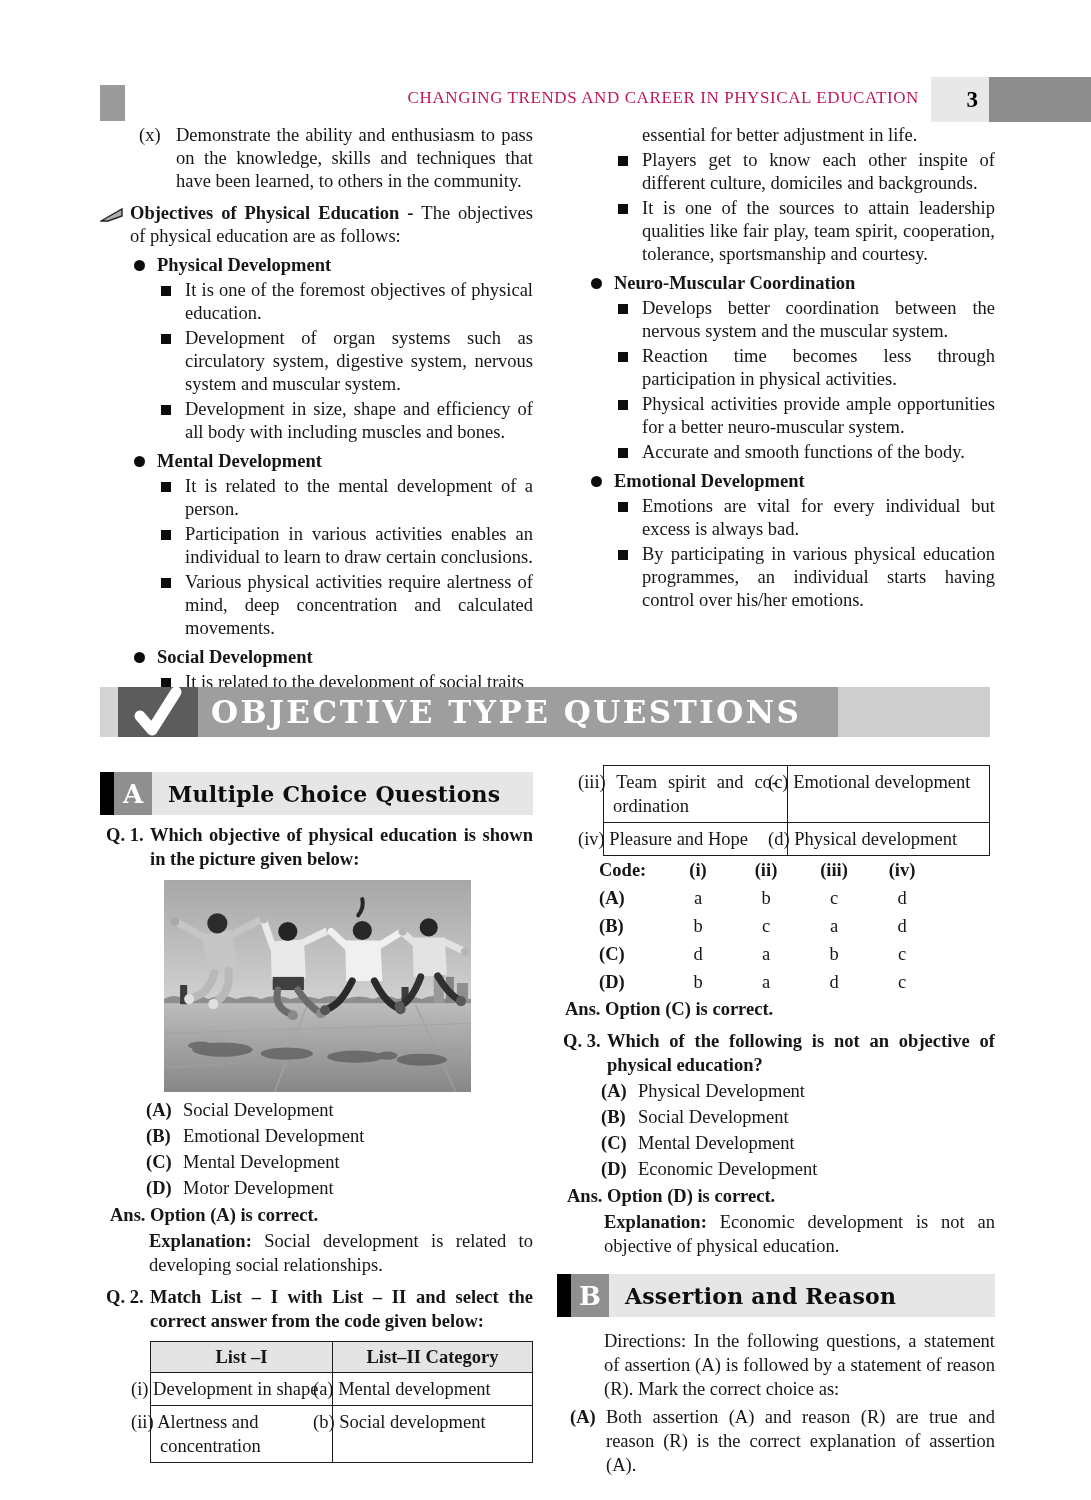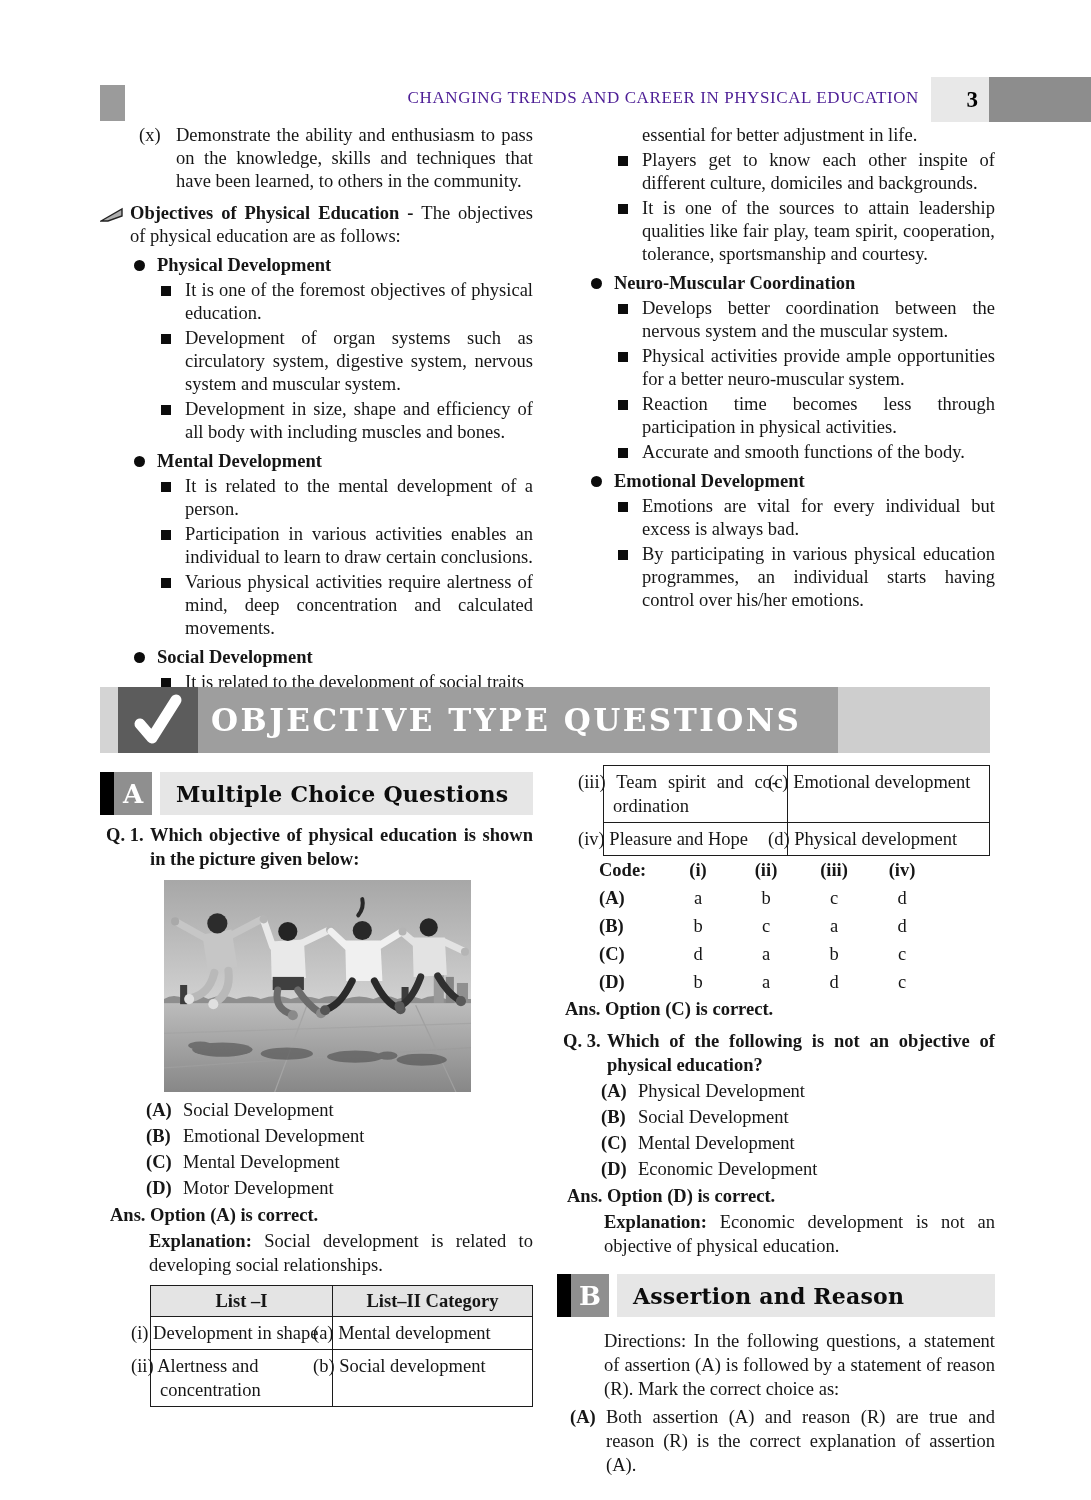--- a/index.html
+++ b/index.html
@@ -4,21 +4,21 @@
 <style>
   * { margin:0; padding:0; box-sizing:border-box; }
   html,body { background:#ffffff; }
   body {
     width:1091px; height:1500px; position:relative; overflow:hidden;
     font-family:"Liberation Serif", serif; color:#161616;
   }
   
   .pg-header { position:absolute; top:77px; left:0; width:1091px; height:45px; }
   .hdr-square { position:absolute; left:100px; top:8px; width:25px; height:36px; background:#9b9b9b; }
-  .hdr-title { position:absolute; right:172px; top:11px; font-size:17px; letter-spacing:0.6px; color:#4c1d95; white-space:nowrap; }
+  .hdr-title { position:absolute; right:172px; top:11px; font-size:17px; letter-spacing:0.6px; color:#be185d; white-space:nowrap; }
   .hdr-pagebox { position:absolute; left:931px; top:0; width:58px; height:45px; background:#e8e8e8;
     display:flex; align-items:center; justify-content:flex-end; padding-right:11px;
     font-weight:bold; font-size:23px; color:#000; }
   .hdr-bar { position:absolute; left:989px; top:0; width:102px; height:45px; background:#8d8d8d; }
 
   
   .top-cols { position:absolute; top:124px; left:100px; width:895px; display:flex; gap:24px;
     font-size:18.5px; line-height:23px; }
   .colL { width:433px; }
   .colR { width:438px; }
@@ -34,39 +34,39 @@
 
   .sec { margin-top:6px; }
   .sec-title { display:flex; margin-left:34px; font-weight:bold; }
   .dot { flex:none; width:11px; height:11px; border-radius:50%; background:#0c0c0c; margin:6px 12px 0 0; }
   .pt { display:flex; margin-left:61px; margin-top:2px; }
   .sq { flex:none; width:10px; height:10px; background:#0c0c0c; margin:7px 14px 0 0; }
   .pt-text { flex:1; text-align:justify; }
   .cont-line { margin-left:85px; margin-bottom:2px; }
 
   
-  .banner { position:absolute; top:687px; left:100px; width:890px; height:66px; display:flex; }
+  .banner { position:absolute; top:687px; left:100px; width:890px; height:50px; display:flex; }
   .banner-strip { width:18px; background:#d4d4d4; }
   .banner-check { width:80px; background:#5c5c5c; display:flex; align-items:center; justify-content:center; }
   .banner-main { flex:1; background:#9e9e9e; display:flex; align-items:center; padding-left:13px; }
   .banner-cap { width:152px; background:#cecece; }
   .banner-text { font-family:"DejaVu Serif", serif; font-weight:800; font-size:31px; color:#ffffff; letter-spacing:2.5px; white-space:nowrap; }
 
   
   .q-cols { position:absolute; top:772px; left:100px; width:895px; display:flex; gap:24px;
     font-size:18.5px; line-height:24px; }
   .qL { width:433px; }
   .qR { width:438px; margin-top:-7px; }
 
   .sec-header { display:flex; height:43px; }
   .sec-header .black { width:14px; background:#000; }
   .sec-header .badge { width:38px; background:#8f8f8f; color:#fff; display:flex; align-items:center; justify-content:center;
     font-family:"DejaVu Serif", serif; font-weight:800; font-size:26px; }
   .sec-header .bar { flex:1; background:#e6e6e6; display:flex; align-items:center; padding-left:16px;
-    font-family:"DejaVu Serif", serif; font-weight:700; font-size:22px; color:#0d0d0d; letter-spacing:0.2px;margin-left:8px; }
+    font-family:"DejaVu Serif", serif; font-weight:700; font-size:22px; color:#0d0d0d; letter-spacing:0.2px; }
 
   .q-row { display:flex; margin-top:8px; }
   .q-label { flex:none; width:44px; margin-left:6px; font-weight:bold; }
   .q-text { flex:1; font-weight:bold; text-align:justify; }
 
   .opt-row { display:flex; margin-top:2px; }
   .opt-label { flex:none; width:37px; font-weight:bold; }
   .opt-text { flex:1; }
   .opts-q1 { margin-left:46px; margin-top:6px; }
   .opts-q3 { margin-left:44px; margin-top:2px; }
@@ -197,25 +197,25 @@
       <div class="sec-title">
           <span class="dot"></span>
           <span>Neuro-Muscular Coordination</span>
         </div>
       <div class="pt">
           <span class="sq"></span>
           <div class="pt-text">Develops better coordination between the nervous system and the muscular system.</div>
         </div>
       <div class="pt">
           <span class="sq"></span>
+          <div class="pt-text">Reaction time becomes less through participation in physical activities.</div>
+        </div>
+      <div class="pt">
+          <span class="sq"></span>
           <div class="pt-text">Physical activities provide ample opportunities for a better neuro-muscular system.</div>
-        </div>
-      <div class="pt">
-          <span class="sq"></span>
-          <div class="pt-text">Reaction time becomes less through participation in physical activities.</div>
         </div>
       <div class="pt">
           <span class="sq"></span>
           <div class="pt-text">Accurate and smooth functions of the body.</div>
         </div>
     </div>
 
     <div class="sec">
       <div class="sec-title">
           <span class="dot"></span>
@@ -368,20 +368,24 @@
     </div>
 
     <div class="ans-row">
       <span class="ans-label">Ans.</span>
       <span>Option (A) is correct.</span>
     </div>
     <div class="expl">
       <span class="b">Explanation:</span><span> Social development is related to developing social relationships.</span>
     </div>
 
+    <div class="q-row">
+      <span class="q-label">Q. 2.</span>
+      <div class="q-text">Match List – I with List – II and select the correct answer from the code given below:</div>
+    </div>
 
     <table class="match tblL">
       <tbody>
           <tr>
         <th class="c1">List –I</th>
         <th>List–II Category</th>
       </tr>
       <tr>
         <td class="c1 hang30 just">(i) Development in shape</td>
         <td class="hang30">(a) Mental development</td>

